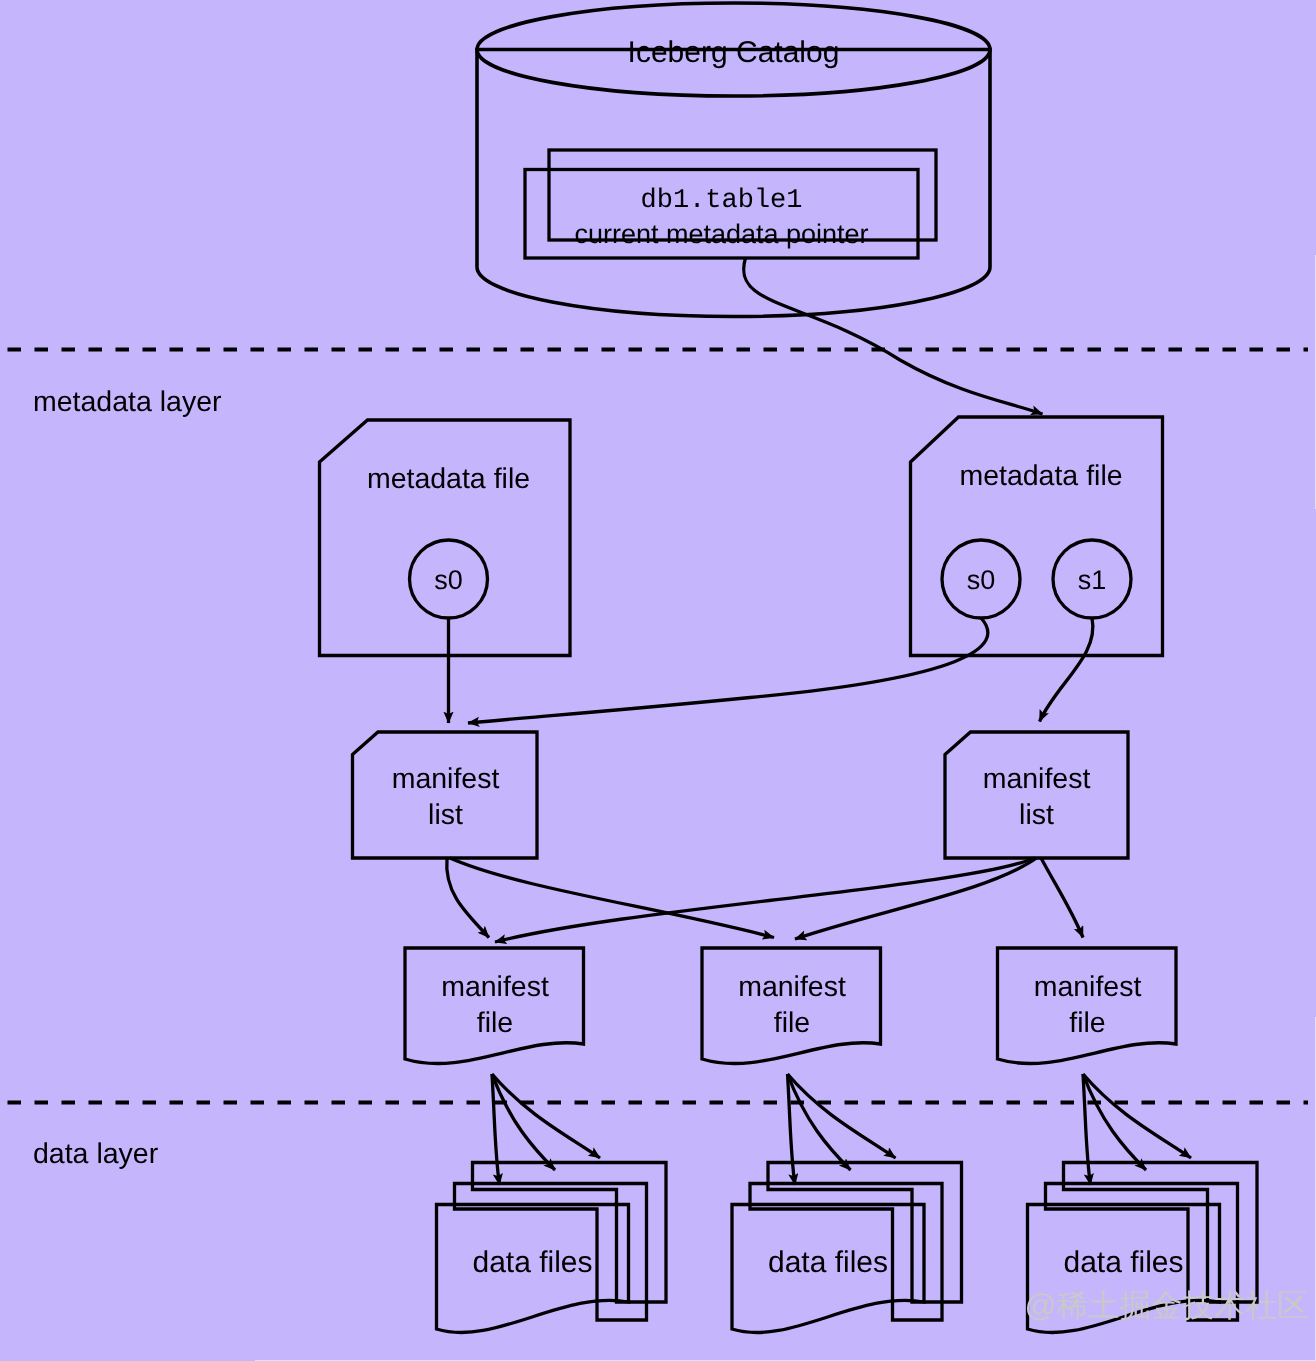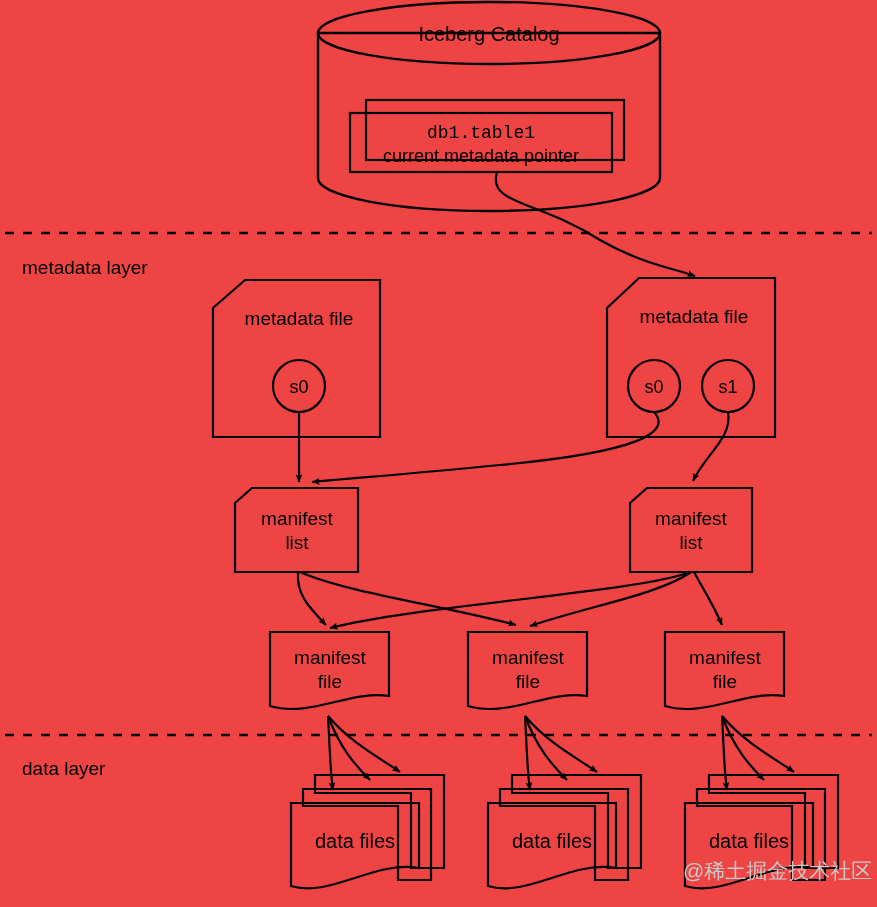--- a/index.html
+++ b/index.html
@@ -7,21 +7,21 @@
     padding: 0;
     background: #ffffff;
   }
   body {
     font-family: "Liberation Sans", sans-serif;
   }
   #diagram-root {
     position: relative;
     width: 877px;
     height: 907px;
-    background: #ef4444;
+    background: #c4b5fd;
     overflow: hidden;
   }
   svg#diagram-svg {
     display: block;
     width: 877px;
     height: 907px;
   }
   .shape-fill { fill: #ffffff; }
   .stroke { stroke: #000000; fill: none; }
   .lbl {

